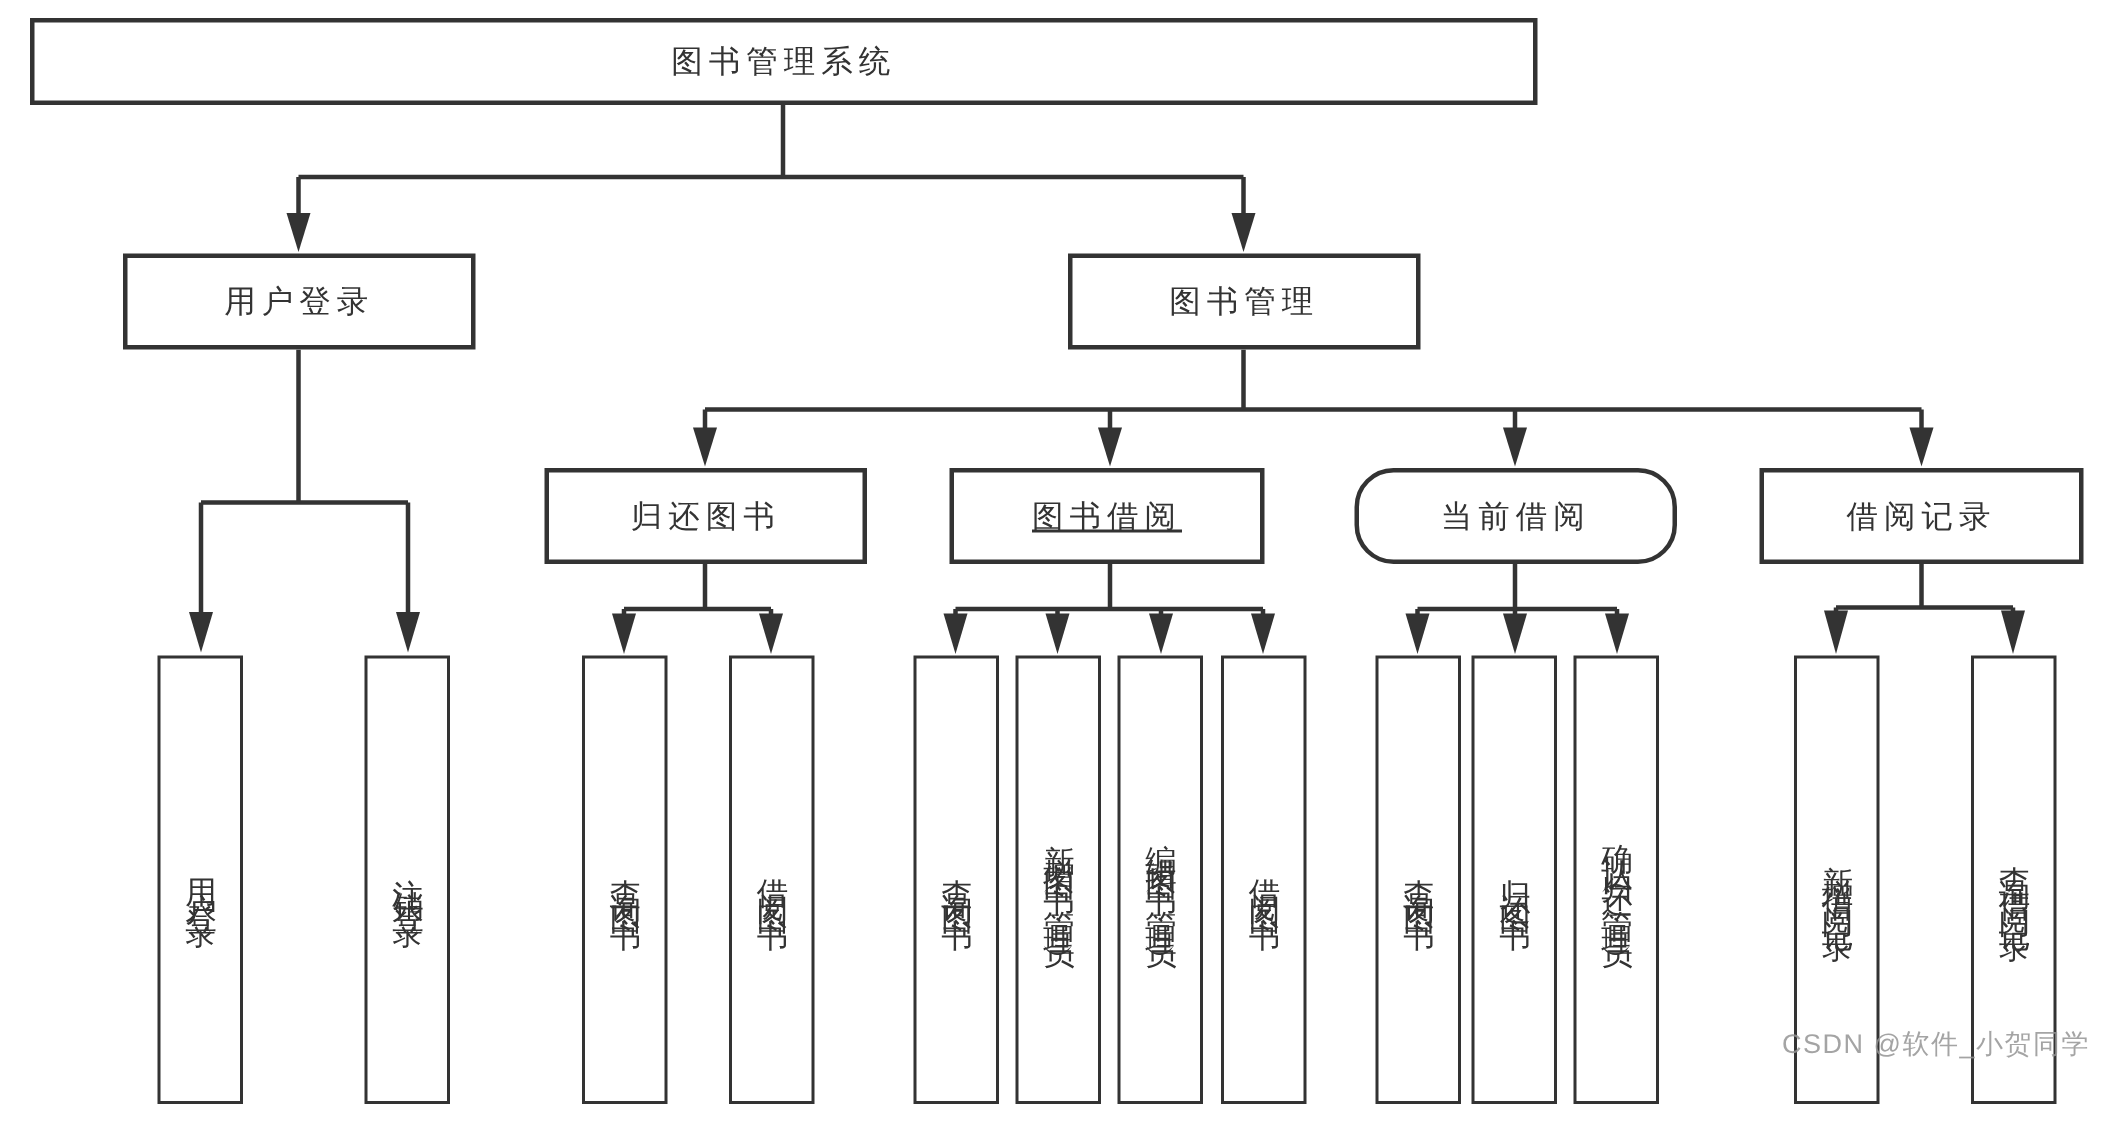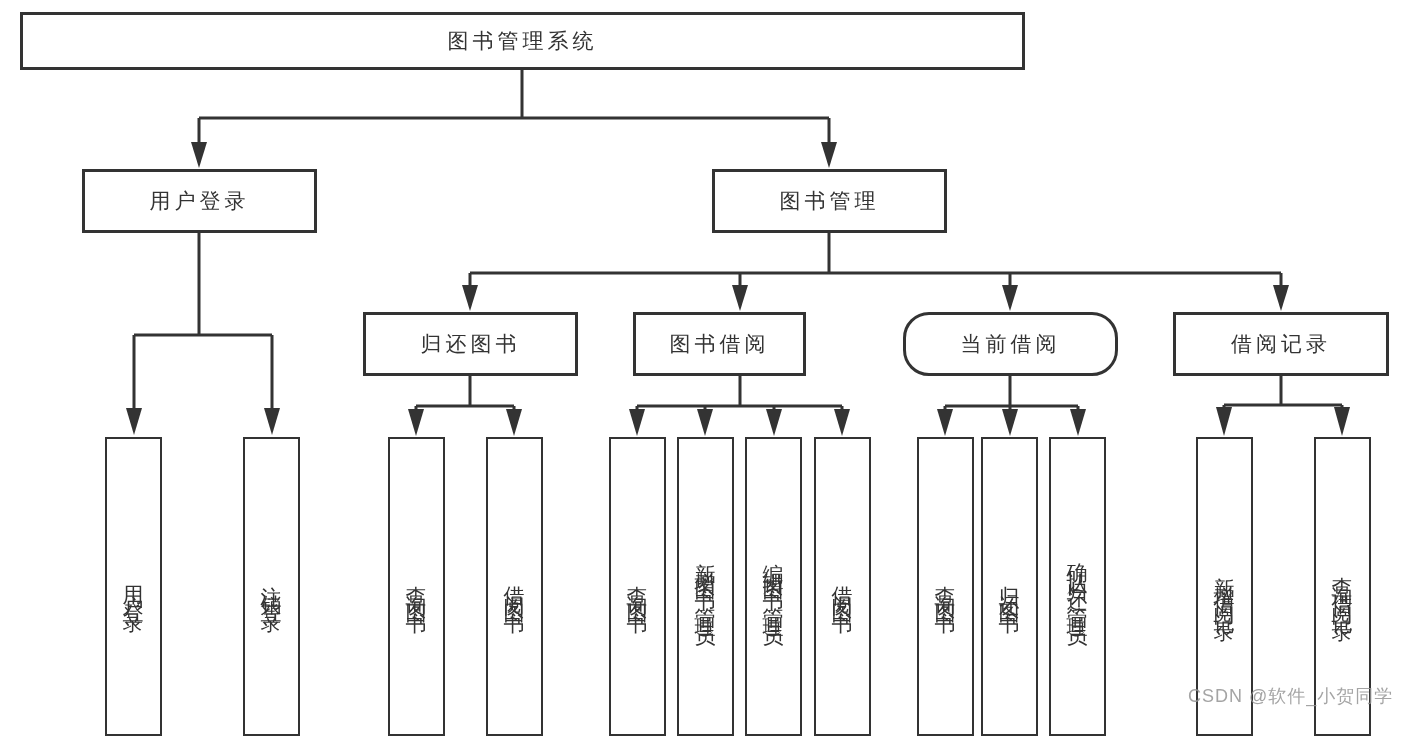--- a/index.html
+++ b/index.html
@@ -28,21 +28,21 @@
   }
   .hlabel {
     font-size: 21px;
     letter-spacing: 4px;
     white-space: nowrap;
   }
   .node.root  { left: 20px;  top: 12px;  width: 1005px; height: 58px; }
   .node.lvl2a { left: 82px;  top: 169px; width: 235px;  height: 64px; }
   .node.lvl2b { left: 712px; top: 169px; width: 235px;  height: 64px; }
   .node.lvl3a { left: 363px; top: 312px; width: 215px;  height: 64px; }
-  .node.lvl3b { left: 633px; top: 312px; width: 173px;  height: 64px; }
+  .node.lvl3b { left: 633px; top: 312px; width: 210px;  height: 64px; text-decoration: underline; }
   .node.lvl3c { left: 903px; top: 312px; width: 215px;  height: 64px; border-radius: 26px; }
   .node.lvl3d { left: 1173px;top: 312px; width: 216px;  height: 64px; }
   .node.leaf {
     top: 437px;
     width: 57px;
     height: 299px;
     border-width: 2.5px;
   }
   .vtext {
     writing-mode: vertical-rl;

